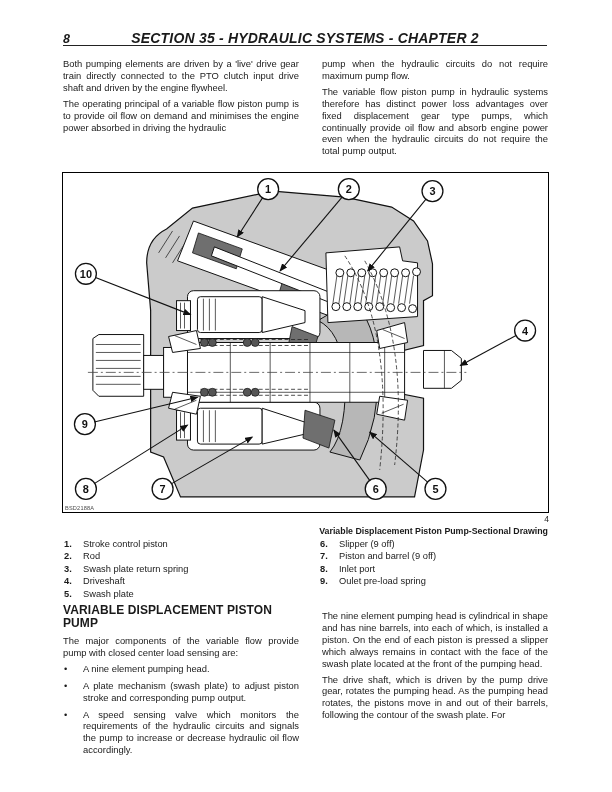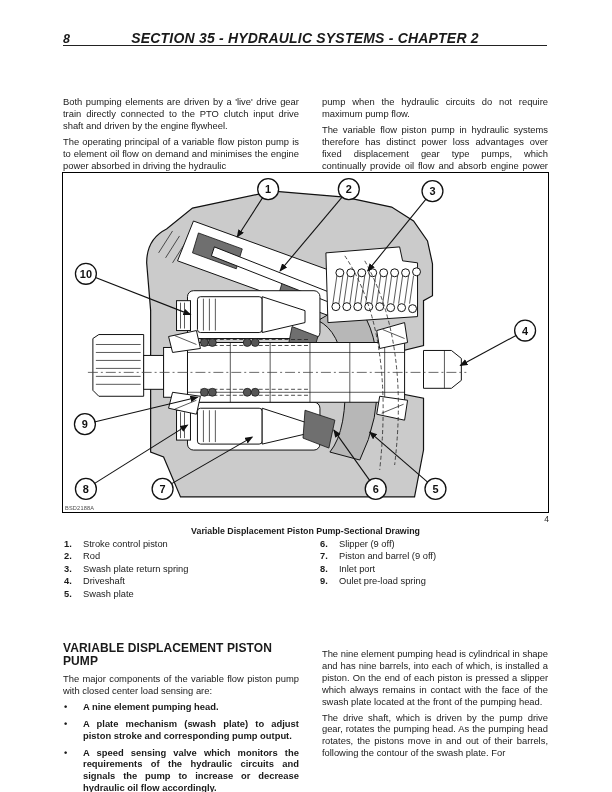--- a/index.html
+++ b/index.html
@@ -9,42 +9,42 @@
     margin:0 auto;overflow:hidden;
   }
   
   .hdr{position:absolute;top:30px;left:63px;width:484px;display:flex;align-items:baseline;}
   .hdr .pgnum{font-size:12.5px;font-weight:bold;font-style:italic;width:40px;}
   .hdr .title{flex:1;text-align:center;font-size:14px;font-weight:bold;font-style:italic;letter-spacing:.2px;}
   .hdr-rule{position:absolute;top:45px;left:63px;width:484px;border-top:1.6px solid #222;}
   
   .col p{margin:0 0 4px 0;font-size:9.4px;line-height:11.9px;text-align:justify;}
   .col p:last-child{margin-bottom:0;}
-  .twocol{position:absolute;left:63px;width:485px;display:flex;gap:23px;margin-top:38px;}
+  .twocol{position:absolute;left:63px;width:485px;display:flex;gap:23px;}
   .c-left{width:240px;}
   .c-right{width:230px;}
   .intro{top:58px;}
   
   .figure{position:absolute;left:62px;top:172px;width:487px;height:341px;border:1px solid #000;box-sizing:border-box;background:#fff;}
   .figure svg{display:block;width:100%;height:100%;}
   .photo-code{position:absolute;left:2px;bottom:1px;font-size:5.6px;color:#4a4a4a;letter-spacing:.2px;}
   .fig-num{position:absolute;left:62px;top:514px;width:487px;text-align:right;font-size:8.5px;color:#222;}
-  .fig-caption{position:absolute;left:63px;top:526px;width:485px;text-align:center;font-size:8.8px;font-weight:bold;}
+  .fig-caption{position:absolute;left:63px;top:526px;width:485px;text-align:right;font-size:8.8px;font-weight:bold;}
   
   .legend{position:absolute;left:64px;top:538px;width:486px;display:flex;}
   .leg-col{display:flex;flex-direction:column;}
   .leg-col.first{width:256px;}
   .leg-col.second{width:230px;}
   .lrow{display:flex;font-size:9.3px;line-height:12.4px;}
   .lnum{font-weight:bold;width:19px;flex:none;}
   .llabel{flex:1;}
   
   .bottom{top:604px;}
   .sec-head{font-size:12px;font-weight:bold;letter-spacing:.1px;margin:0 0 5px 0;line-height:13px;}
-  ul.blist{list-style:none;margin:2px 0 0 0;padding:0;font-weight:bold;}
+  ul.blist{list-style:none;margin:2px 0 0 0;padding:0;}
   ul.blist li{position:relative;padding-left:20px;margin-bottom:5px;font-size:9.4px;line-height:11.9px;text-align:justify;}
   ul.blist li::before{content:"\2022";position:absolute;left:1px;top:0;}
   .c-right.offset{padding-top:6px;}
   .body-fill{fill:#cbcbcb;stroke:#111;stroke-width:1.2;}
   .white-part{fill:#fff;stroke:#111;stroke-width:1;}
   .dark-part{fill:#6f6f6f;stroke:#111;stroke-width:.8;}
   .mid-part{fill:#b7b7b7;stroke:#111;stroke-width:1;}
   .thin{stroke:#111;stroke-width:.7;fill:none;}
   .dashed{stroke:#222;stroke-width:.8;fill:none;stroke-dasharray:4 2.5;}
   .centerline{stroke:#444;stroke-width:.8;fill:none;stroke-dasharray:10 3 2 3;}
@@ -61,21 +61,21 @@
   <div class="hdr">
     <span class="pgnum">8</span>
     <span class="title">SECTION 35 - HYDRAULIC SYSTEMS - CHAPTER 2</span>
     <span style="width:40px;"></span>
   </div>
   <div class="hdr-rule"></div>
 
   <div class="twocol intro">
     <div class="col c-left">
       <p>Both pumping elements are driven by a 'live' drive gear train directly connected to the PTO clutch input drive shaft and driven by the engine flywheel.</p>
-      <p>The operating principal of a variable flow piston pump is to element oil flow on demand and minimises the engine power absorbed in driving the hydraulic</p>
+      <p>The operating principal of a variable flow piston pump is to provide oil flow on demand and minimises the engine power absorbed in driving the hydraulic</p>
     </div>
     <div class="col c-right">
       <p>pump when the hydraulic circuits do not require maximum pump flow.</p>
       <p>The variable flow piston pump in hydraulic systems therefore has distinct power loss advantages over fixed displacement gear type pumps, which continually provide oil flow and absorb engine power even when the hydraulic circuits do not require the total pump output.</p>
     </div>
   </div>
 
   <div class="figure">
     <svg viewBox="0 0 487 340">
       <defs>
@@ -318,21 +318,21 @@
       <div class="lrow">
         <span class="lnum">9.</span>
         <span class="llabel">Oulet pre-load spring</span>
       </div>
     </div>
   </div>
 
   <div class="twocol bottom">
     <div class="col c-left">
       <h2 class="sec-head">VARIABLE DISPLACEMENT PISTON PUMP</h2>
-      <p>The major components of the variable flow piston pump with closed center load sensing are:</p>
+      <p>The major components of the variable flow provide pump with closed center load sensing are:</p>
       <ul class="blist">
         <li>A nine element pumping head.</li>
         <li>A plate mechanism (swash plate) to adjust piston stroke and corresponding pump output.</li>
         <li>A speed sensing valve which monitors the requirements of the hydraulic circuits and signals the pump to increase or decrease hydraulic oil flow accordingly.</li>
       </ul>
     </div>
     <div class="col c-right offset">
       <p>The nine element pumping head is cylindrical in shape and has nine barrels, into each of which, is installed a piston. On the end of each piston is pressed a slipper which always remains in contact with the face of the swash plate located at the front of the pumping head.</p>
       <p>The drive shaft, which is driven by the pump drive gear, rotates the pumping head. As the pumping head rotates, the pistons move in and out of their barrels, following the contour of the swash plate. For</p>
     </div>

